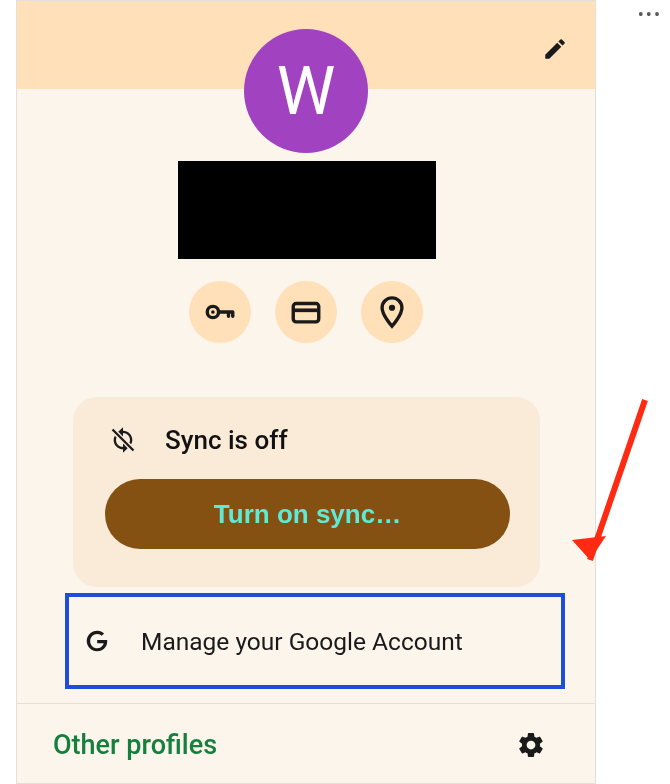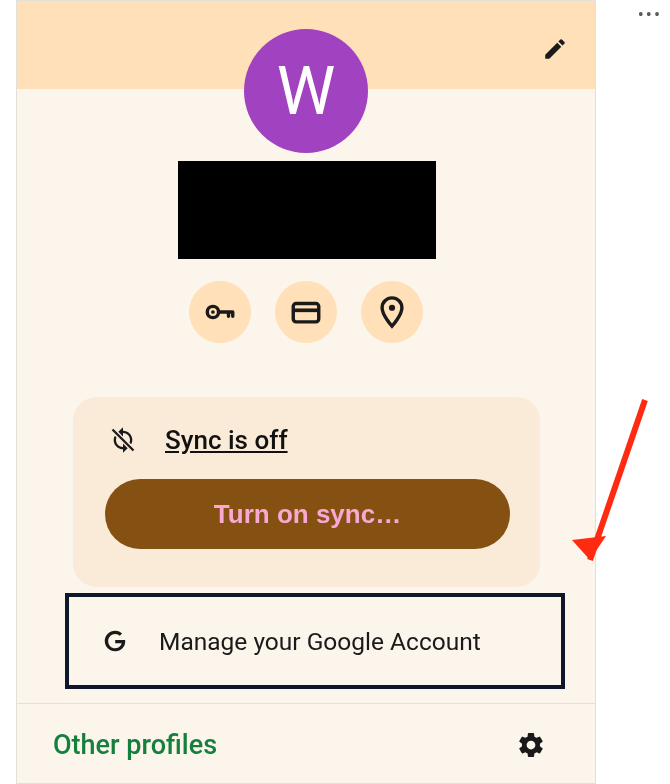--- a/index.html
+++ b/index.html
@@ -97,46 +97,45 @@
   .sync-header {
     display: flex;
     align-items: center;
     gap: 28px;
     margin-bottom: 24px;
   }
   .sync-title {
     font-size: 26px;
     font-weight: 500;
     color: #111;
-    text-decoration: underline;
   }
   .sync-btn {
     width: 405px;
     height: 70px;
     margin-left: -4px;
     background: #855112;
-    color: #f9a8d4;
+    color: #5eead4;
     border: none;
     border-radius: 999px;
     font-size: 26px;
     font-weight: 600;
     cursor: pointer;
   }
   .manage-row {
     position: absolute;
     left: 48px;
     top: 592px;
     width: 500px;
     height: 96px;
     display: flex;
     align-items: center;
     gap: 30px;
-    padding-left: 32px;
-    cursor: pointer;
-    border: 4px solid #0f172a;
+    padding-left: 14px;
+    cursor: pointer;
+    border: 4px solid #1d4ed8;
   }
   .manage-label {
     font-size: 24.5px;
     color: #1a1a1a;
   }
   .divider {
     position: absolute;
     left: 0;
     top: 702px;
     width: 100%;

